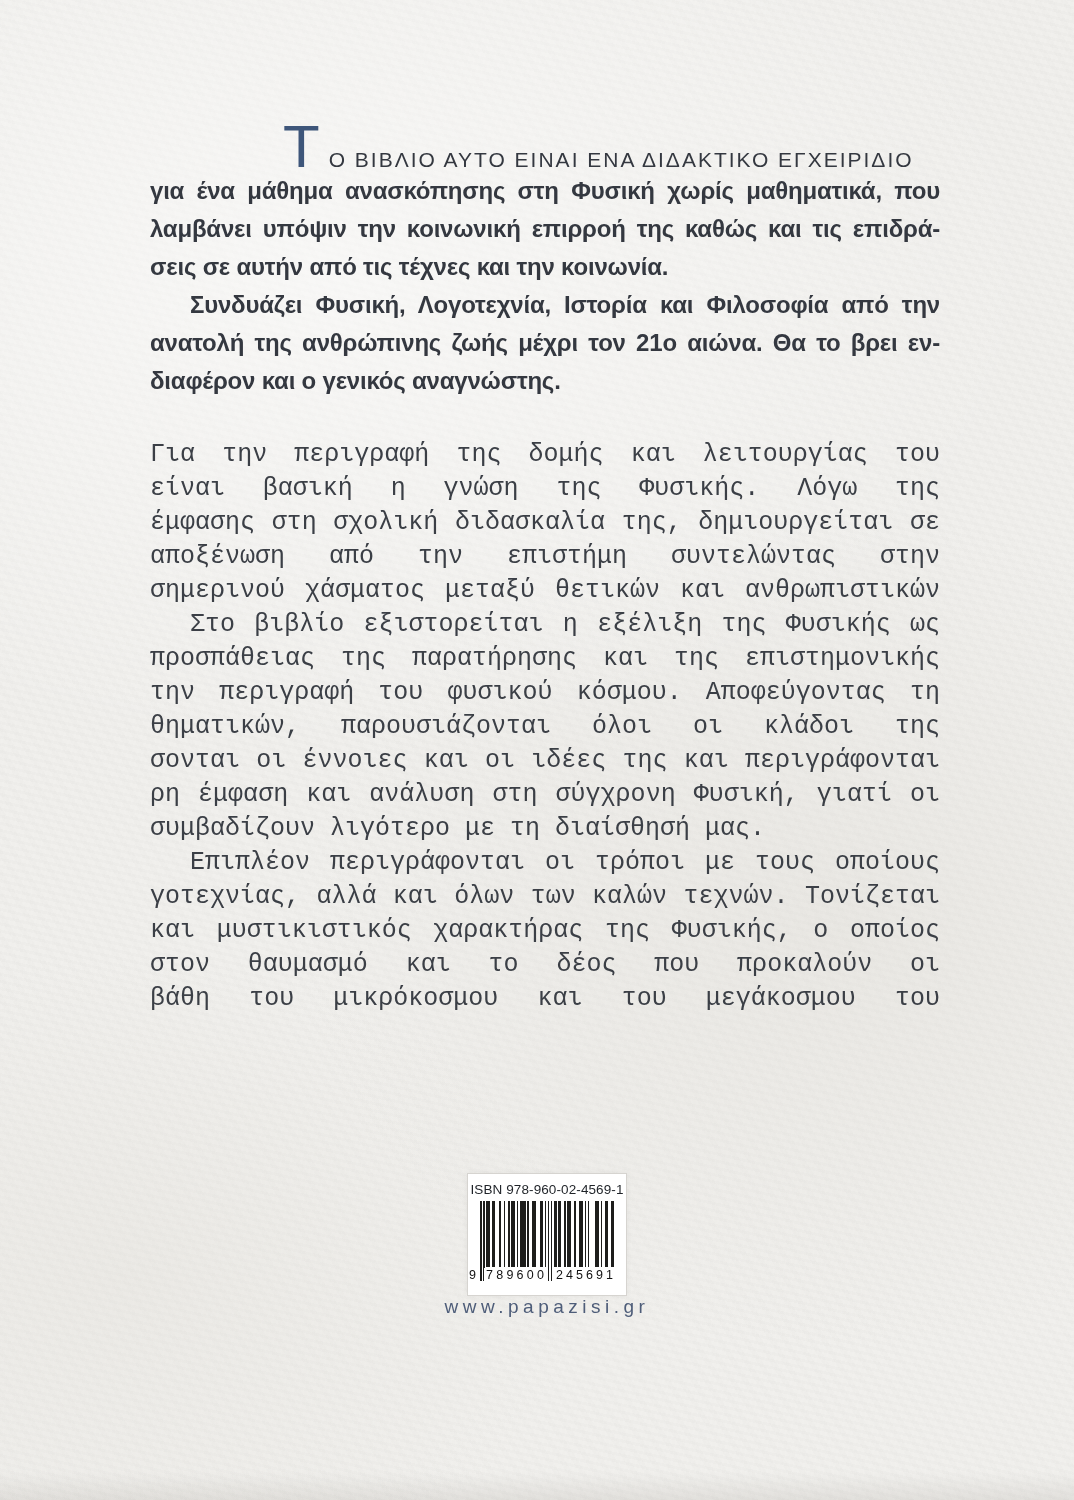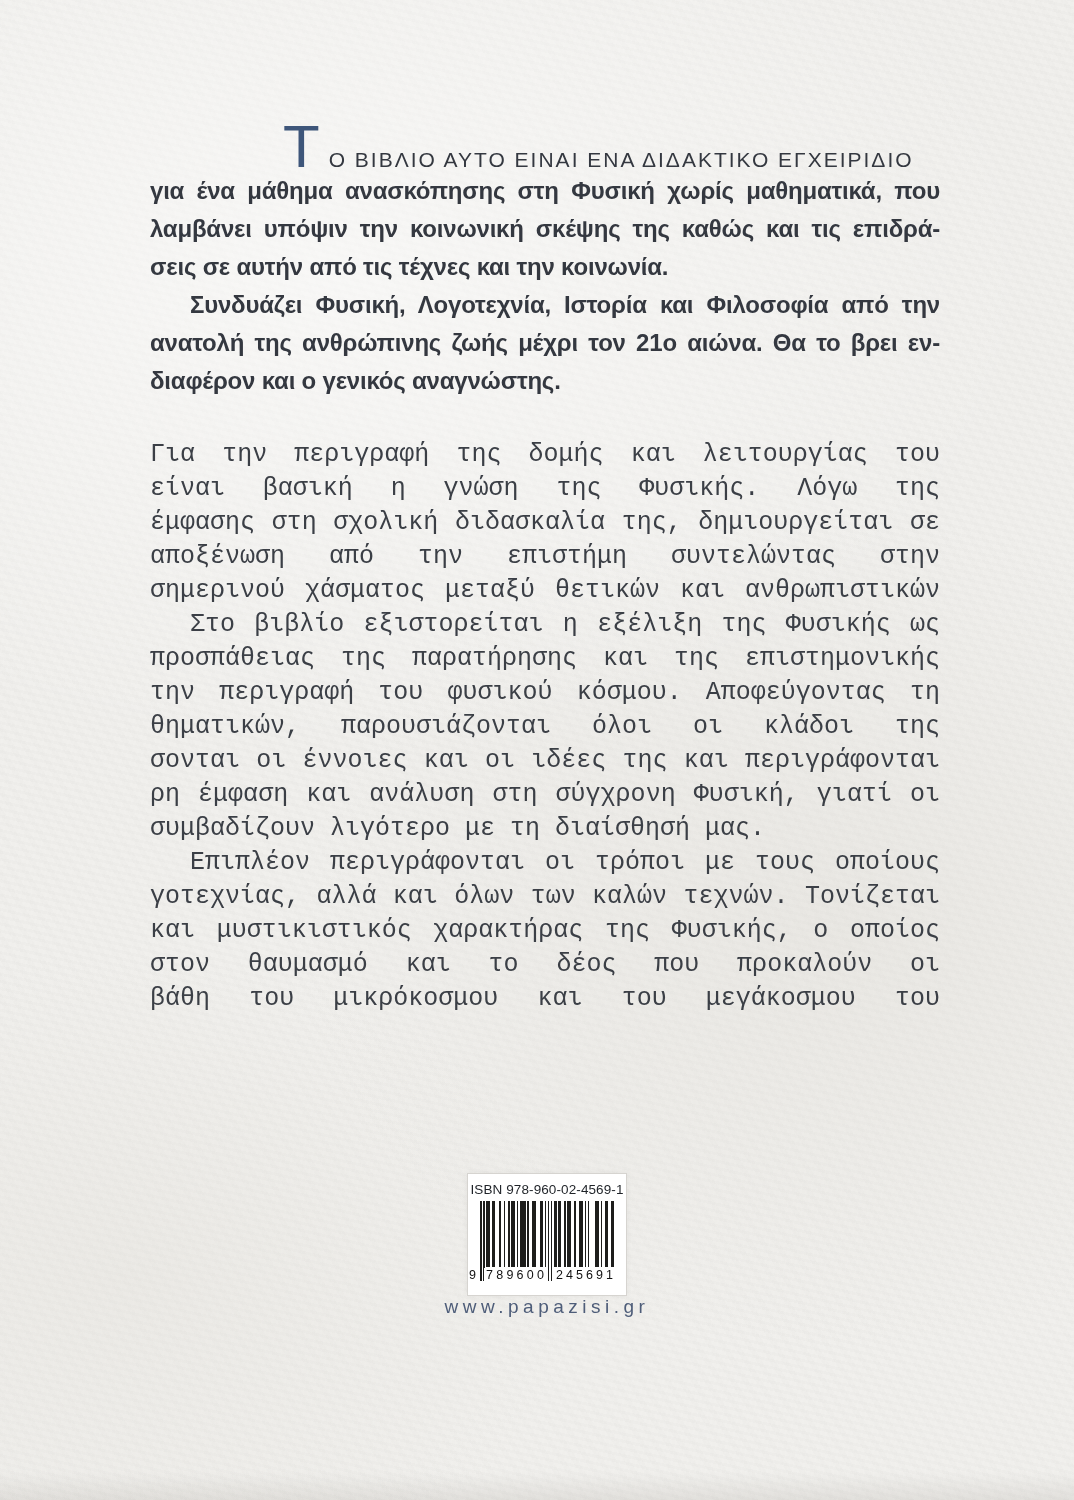--- a/index.html
+++ b/index.html
@@ -106,21 +106,21 @@
 
 <div class="page">
 
   <section class="intro">
     <div class="caps-row">
       <span class="dropcap">Τ</span>
       <span class="caps-text">Ο ΒΙΒΛΙΟ ΑΥΤΟ ΕΙΝΑΙ ΕΝΑ ΔΙΔΑΚΤΙΚΟ ΕΓΧΕΙΡΙΔΙΟ</span>
     </div>
     <div id="intro-paragraphs">
         <div class="line">για ένα μάθημα ανασκόπησης στη Φυσική χωρίς μαθηματικά, που</div>
-        <div class="line">λαμβάνει υπόψιν την κοινωνική σκέψης της καθώς και τις επιδρά-</div>
+        <div class="line">λαμβάνει υπόψιν την κοινωνική επιρροή της καθώς και τις επιδρά-</div>
         <div class="line last">σεις σε αυτήν από τις τέχνες και την κοινωνία.</div>
         <div class="line indent">Συνδυάζει Φυσική, Λογοτεχνία, Ιστορία και Φιλοσοφία από την</div>
         <div class="line">ανατολή της ανθρώπινης ζωής μέχρι τον 21ο αιώνα. Θα το βρει εν-</div>
         <div class="line last">διαφέρον και ο γενικός αναγνώστης.</div>
       </div>
   </section>
 
   <section class="bodytext" id="body-paragraphs">
       <div class="line">Για την περιγραφή της δομής και λειτουργίας του φυσικού κόσμου</div>
       <div class="line">είναι βασική η γνώση της Φυσικής. Λόγω της μαθηματικής, όμως,</div>

